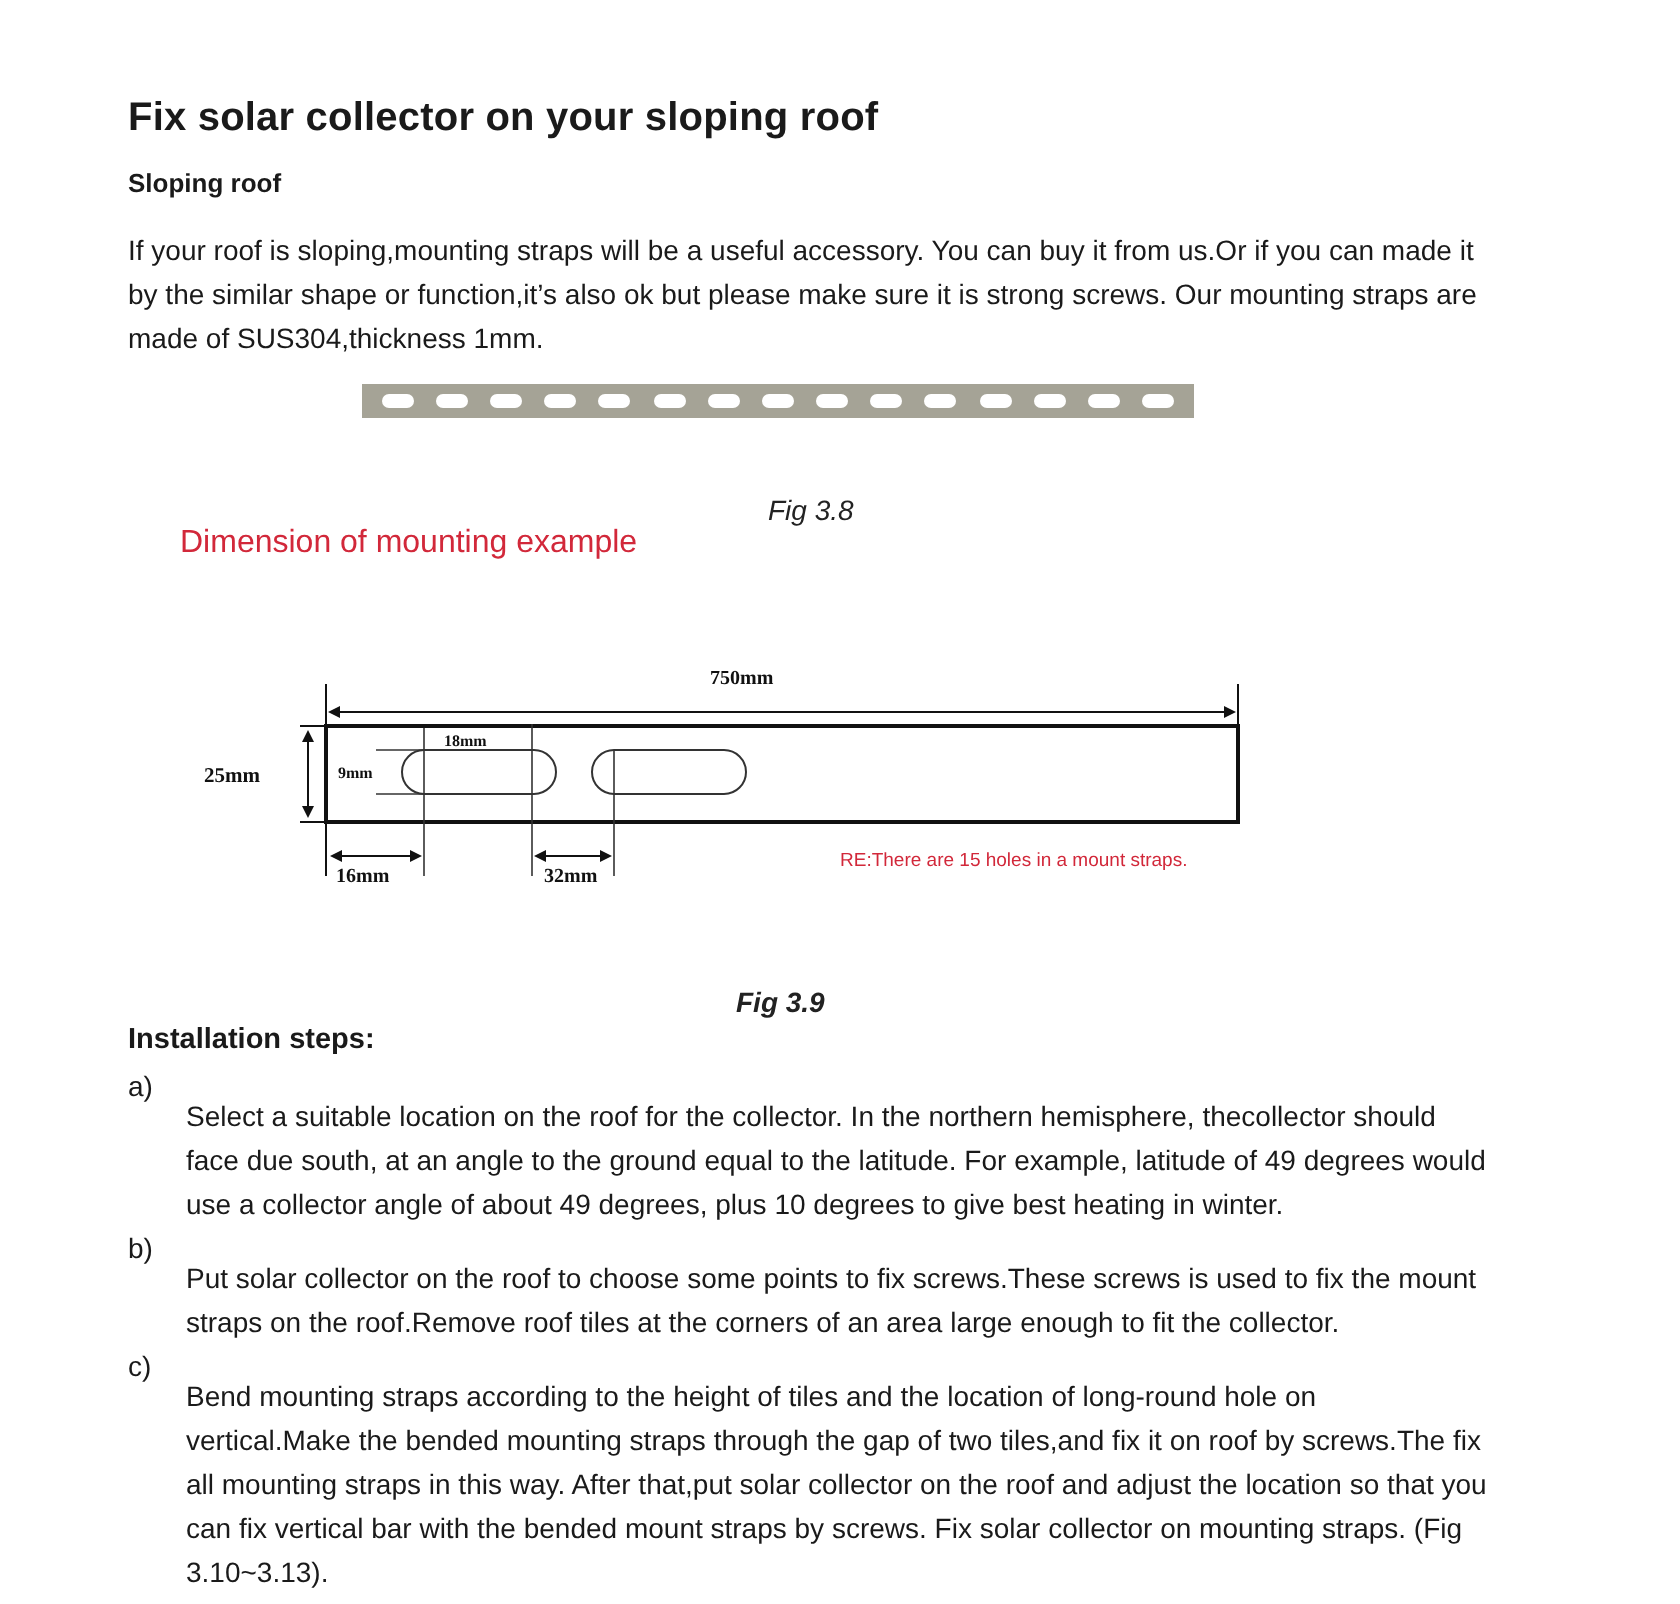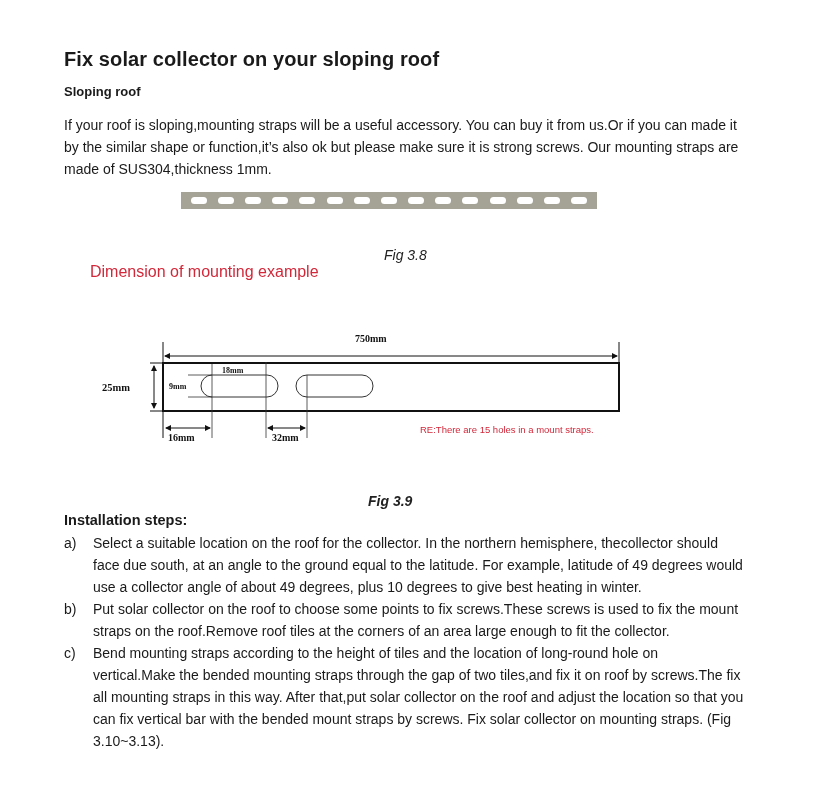--- a/index.html
+++ b/index.html
@@ -14,21 +14,21 @@
   .strap-photo .hole { width: 16px; height: 7px; background: #ffffff; border-radius: 4px; }
   .fig-caption { font-size: 14px; font-style: italic; color: #222; }
   .fig38 { left: 384px; top: 226px; margin-top: 21px; }
   .fig39 { left: 368px; top: 493px; font-weight: bold; }
   .dim-title { left: 90px; top: 263px; font-size: 16px; color: #d2283a; }
   .drawing { left: 90px; top: 320px; }
   .steps-head { left: 64px; top: 512px; font-size: 14.5px; font-weight: bold; }
   .steps { left: 64px; top: 532px; width: 680px; margin: 0; padding: 0; list-style: none; }
   .steps li { display: flex; font-size: 14px; line-height: 22px; }
   .steps .marker { width: 29px; flex: none; }
-  .steps .text { flex: 1; }
+  .steps .text { flex: 1; margin-top: 15px; }
   .svgtext { font-family: "Liberation Serif", "DejaVu Serif", serif; font-weight: bold; }
 </style>
 </head>
 <body>
 
 <div class="abs title">Fix solar collector on your sloping roof</div>
 <div class="abs subtitle">Sloping roof</div>
 <div class="abs para">If your roof is sloping,mounting straps will be a useful accessory. You can buy it from us.Or if you can made it by the similar shape or function,it’s also ok but please make sure it is strong screws. Our mounting straps are made of SUS304,thickness 1mm.</div>
 
 <div class="abs strap-photo">

